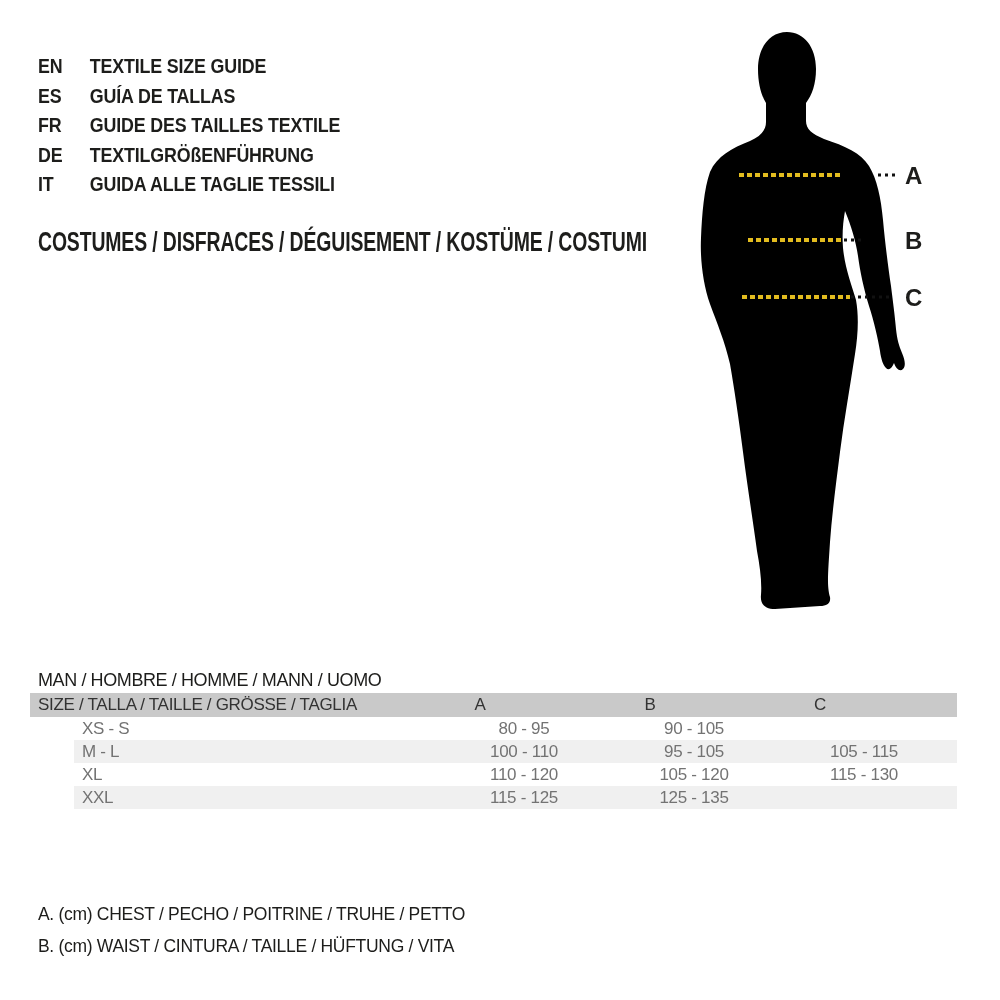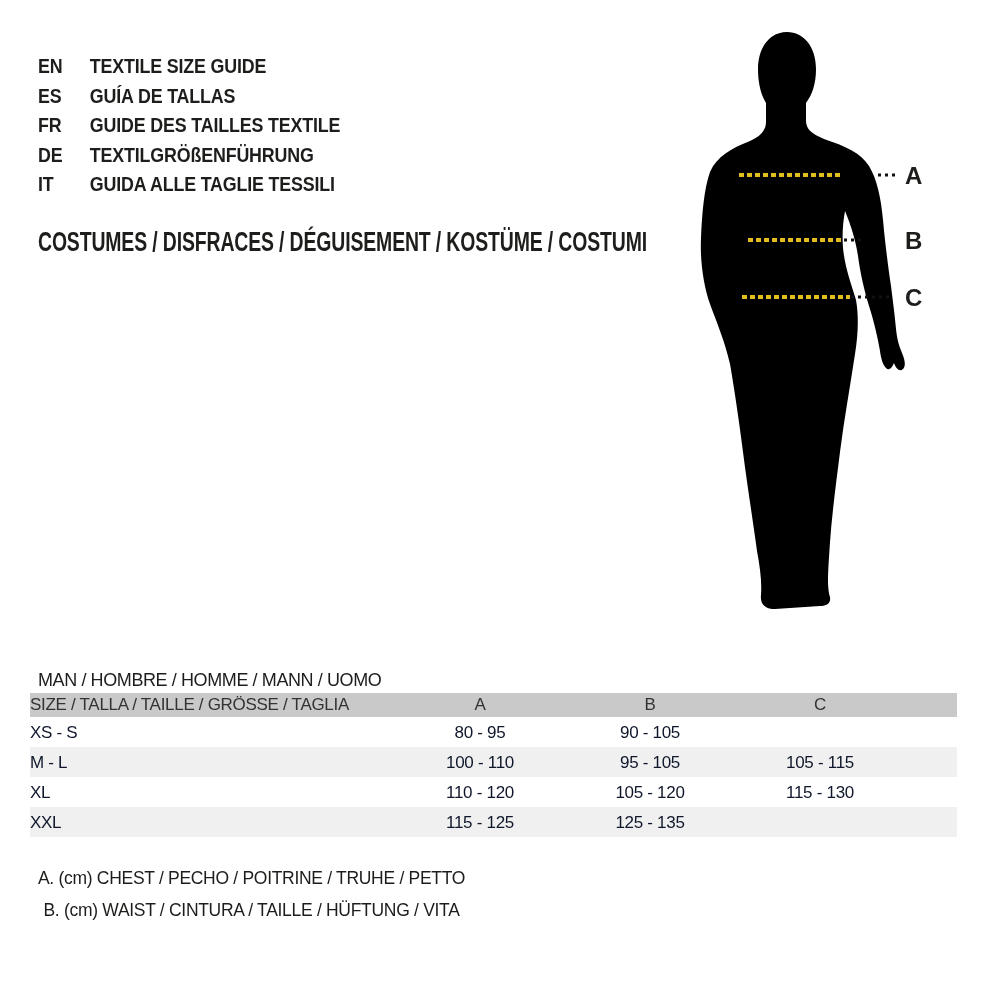--- a/index.html
+++ b/index.html
@@ -27,26 +27,26 @@
   .measure-label{font-family:"Liberation Sans",sans-serif;font-weight:700;font-size:24px;fill:#1d1d1b;}
   
   .man-heading{
     position:absolute;left:38px;top:670px;
     font-size:18px;font-weight:400;letter-spacing:-0.4px;white-space:nowrap;
   }
   
   .size-table{position:absolute;left:30px;top:693px;width:927px;font-size:17px;letter-spacing:-0.3px;}
   .trow{display:grid;grid-template-columns:360px 180px 160px 180px 1fr;align-items:center;}
   .trow.head{height:24px;line-height:24px;background:#c9c9c9;color:#333333;}
-  .trow.body-row{height:30px;line-height:23px;color:#0f172a;}
+  .trow.body-row{height:23px;line-height:23px;color:#737373;margin-left:44px;}
   .trow.alt{background:#f0f0f0;}
-  .cell.size{padding-left:0;text-align:left;white-space:nowrap;}
+  .cell.size{padding-left:8px;text-align:left;white-space:nowrap;}
   .cell.num{text-align:center;}
   
-  .legend{position:absolute;left:38px;top:863px;font-size:17.5px;letter-spacing:-0.3px;text-align:center;}
+  .legend{position:absolute;left:38px;top:899px;font-size:17.5px;letter-spacing:-0.3px;}
   .legend-line{line-height:31.5px;white-space:nowrap;}
 </style>
 </head>
 <body>
 
 <div class="lang-block">
   <div class="lang-row">
     <span class="lang-code">EN</span>
     <span class="lang-label">TEXTILE SIZE GUIDE</span>
   </div>

